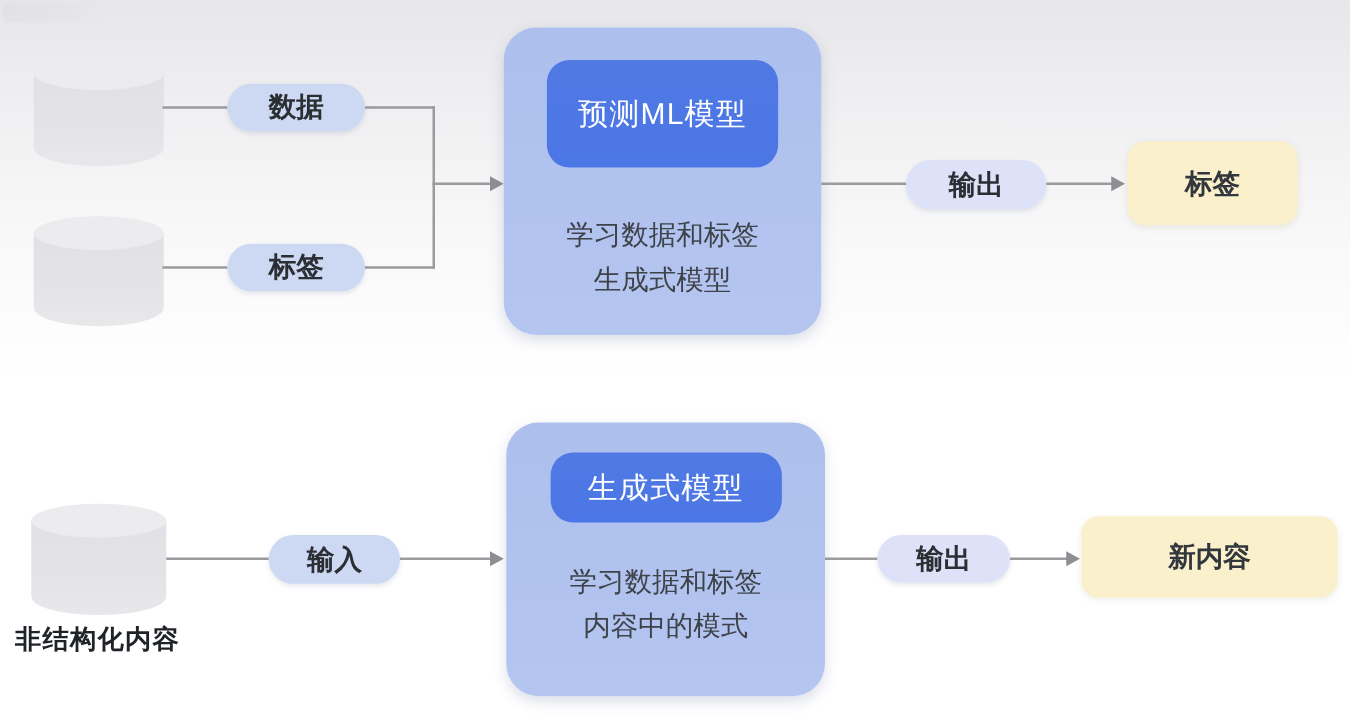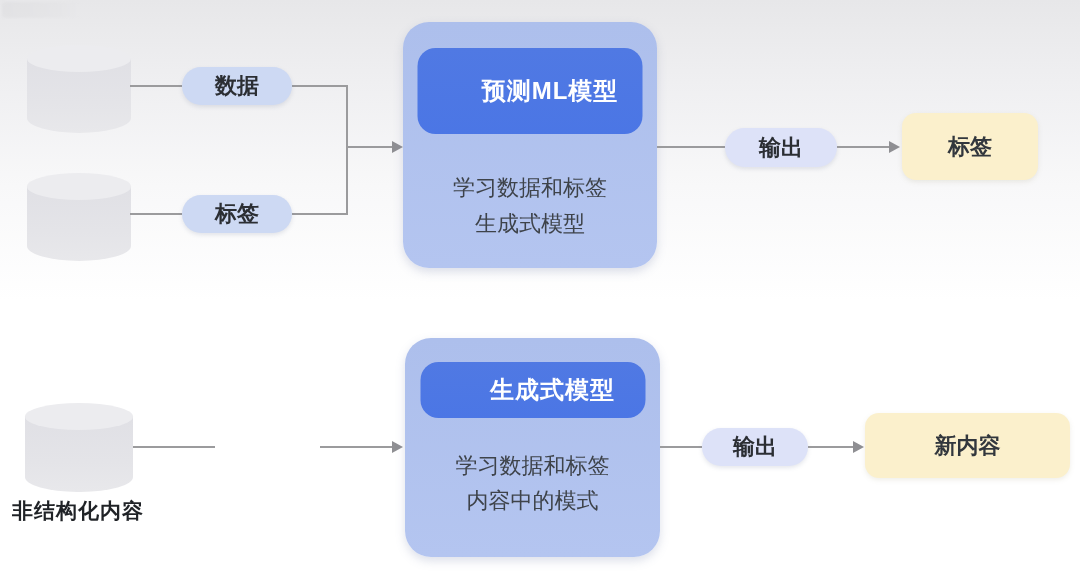--- a/index.html
+++ b/index.html
@@ -29,22 +29,22 @@
     box-shadow:0 2px 4px rgba(110,120,150,0.18);}
   .pill-in{background:#cdd9f3;}
   .pill-out{background:#dde2f8;}
   
   .model{position:absolute;border-radius:26px;
     background:linear-gradient(180deg,#adbfec 0%,#b4c5f0 100%);
     box-shadow:0 4px 10px rgba(120,130,170,0.25);}
   .model-header{position:absolute;left:50%;transform:translateX(-50%);
     display:flex;align-items:center;justify-content:center;
     background:linear-gradient(180deg,#5079e3 0%,#4b76e5 100%);
-    border-radius:18px;color:#ffffff;font-size:24px;font-weight:700;
-    letter-spacing:1px;white-space:nowrap;padding-left:40px;}
+    border-radius:18px;color:#ffffff;font-size:24px;font-weight:400;
+    letter-spacing:1px;white-space:nowrap;}
   .model-desc{position:absolute;left:0;right:0;text-align:center;
     font-size:22px;line-height:36px;color:#3e434a;font-weight:500;}
   
   .result{position:absolute;display:flex;align-items:center;justify-content:center;
     background:#fbf0cc;border-radius:14px;font-size:22px;font-weight:600;color:#32373d;
     box-shadow:0 2px 5px rgba(150,140,100,0.15);}
   .src-label{position:absolute;font-size:21px;font-weight:700;color:#1f2226;
     letter-spacing:1px;white-space:nowrap;}
   .wm{position:absolute;left:2px;top:2px;width:80px;height:16px;opacity:0.18;
     background:linear-gradient(90deg,#c9c9cc,#dadadd 70%,transparent);border-radius:3px;
@@ -82,20 +82,21 @@
   <div class="pill pill-out" style="left:725px;top:128px;width:112px;height:39px;">输出</div>
   <div class="hline" style="left:837px;top:146px;width:53px;"></div>
   <div class="arr" style="left:889px;top:141px;"></div>
 
   <div class="result" style="left:902px;top:113px;width:136px;height:67px;">标签</div>
 
   <div class="cyl" style="left:25px;top:403px;width:108px;height:89px;"></div>
   <div class="src-label" style="left:12px;top:497px;">非结构化内容</div>
 
   <div class="hline" style="left:133px;top:446px;width:82px;"></div>
+  <div class="pill pill-in" style="left:215px;top:428px;width:105px;height:39px;">输入</div>
   <div class="hline" style="left:320px;top:446px;width:73px;"></div>
   <div class="arr" style="left:392px;top:441px;"></div>
 
   <div class="model" style="left:405px;top:338px;width:255px;height:219px;">
     <div class="model-header" style="top:24px;width:185px;height:56px;">生成式模型</div>
     <div class="model-desc" style="top:110px;line-height:35px;">
       <div>学习数据和标签</div>
       <div>内容中的模式</div>
     </div>
   </div>

